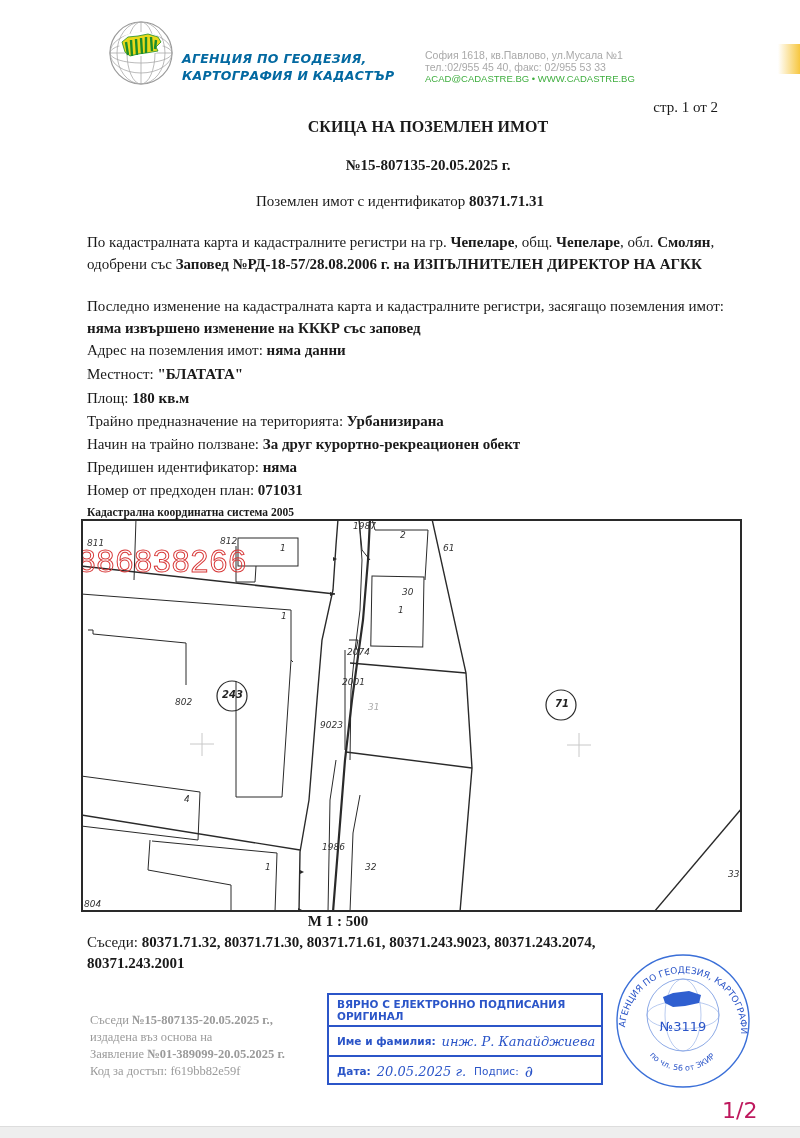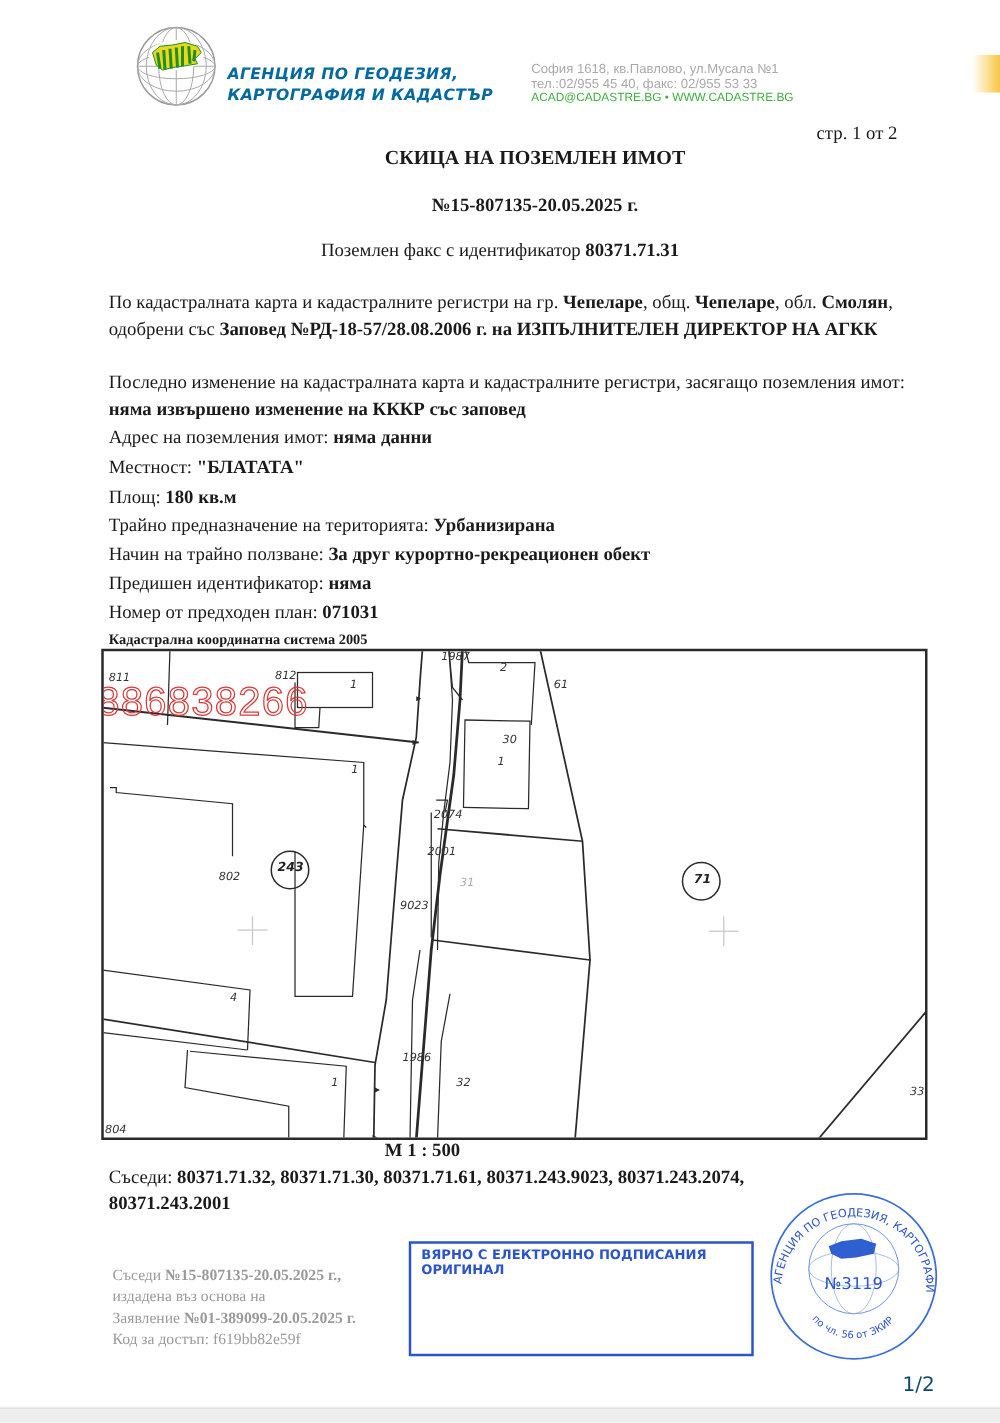--- a/index.html
+++ b/index.html
@@ -41,21 +41,21 @@
   .footer-info { left: 90px; top: 1012px; font-size: 12.5px; line-height: 17px; color: #9a9a9a; }
   .footer-info b { font-weight: bold; }
   .stamp-box {
     left: 327px; top: 993px; width: 276px; height: 92px; border: 2px solid #2b55c8; box-sizing: border-box;
     font-family: "DejaVu Sans", sans-serif; color: #2b55c8;
   }
   .stamp-row { height: 30px; display: flex; align-items: center; padding-left: 8px; box-sizing: border-box; font-size: 10.5px; font-weight: bold; }
   .stamp-row + .stamp-row { border-top: 2px solid #2b55c8; }
   .hand { font-family: "DejaVu Serif", serif; font-style: italic; font-weight: normal; font-size: 13px; margin-left: 6px; }
   .round-stamp { left: 603px; top: 953px; width: 160px; height: 136px; }
-  .viewer-page { left: 722px; top: 1098px; font-family: "DejaVu Sans", sans-serif; font-size: 16px; color: #0c4a6e; }
+  .viewer-page { left: 722px; top: 1098px; font-family: "DejaVu Sans", sans-serif; font-size: 22px; color: #be185d; }
   .viewer-bar { left: 0; top: 1126px; width: 800px; height: 12px; background: #eeeeee; border-top: 1px solid #dddddd; }
 </style>
 </head>
 <body>
 
 <svg class="abs logo-globe" viewBox="0 0 66 66">
   <circle cx="33" cy="33" r="31" fill="none" stroke="#9a9a9a" stroke-width="1.2"></circle>
   <ellipse cx="33" cy="33" rx="14" ry="31" fill="none" stroke="#aaa" stroke-width="0.8"></ellipse>
   <ellipse cx="33" cy="33" rx="24" ry="31" fill="none" stroke="#aaa" stroke-width="0.8"></ellipse>
   <ellipse cx="33" cy="33" rx="31" ry="10" fill="none" stroke="#aaa" stroke-width="0.8"></ellipse>
@@ -73,21 +73,21 @@
 <div class="abs contact">
   <div>София 1618, кв.Павлово, ул.Мусала №1</div>
   <div>тел.:02/955 45 40, факс: 02/955 53 33</div>
   <div class="web">ACAD@CADASTRE.BG • WWW.CADASTRE.BG</div>
 </div>
 <div class="abs yellow-bar"></div>
 <div class="abs page-num">стр. 1 от 2</div>
 
 <div class="abs title t1">СКИЦА НА ПОЗЕМЛЕН ИМОТ</div>
 <div class="abs title t2">№15-807135-20.05.2025 г.</div>
-<div class="abs title t3"><span>Поземлен факс с идентификатор </span><b>80371.71.31</b></div>
+<div class="abs title t3"><span>Поземлен имот с идентификатор </span><b>80371.71.31</b></div>
 
 <div class="abs body-text p1"><span>По кадастралната карта и кадастралните регистри на гр. </span><b>Чепеларе</b><span>, общ. </span><b>Чепеларе</b><span>, обл. </span><b>Смолян</b><span>, одобрени със </span><b>Заповед №РД-18-57/28.08.2006 г. на ИЗПЪЛНИТЕЛЕН ДИРЕКТОР НА АГКК</b></div>
 
 <div class="abs body-text p2"><span>Последно изменение на кадастралната карта и кадастралните регистри, засягащо поземления имот: </span><b>няма извършено изменение на КККР със заповед</b></div>
 
 <div class="abs line" style="top:342px"><span>Адрес на поземления имот: </span><b>няма данни</b></div>
 <div class="abs line" style="top:366px"><span>Местност: </span><b>"БЛАТАТА"</b></div>
 <div class="abs line" style="top:390px"><span>Площ: </span><b>180 кв.м</b></div>
 <div class="abs line" style="top:413px"><span>Трайно предназначение на територията: </span><b>Урбанизирана</b></div>
 <div class="abs line" style="top:436px"><span>Начин на трайно ползване: </span><b>За друг курортно-рекреационен обект</b></div>
@@ -179,20 +179,30 @@
 
 <div class="abs footer-info">
   <div><span>Съседи </span><b>№15-807135-20.05.2025 г.,</b></div>
   <div>издадена въз основа на</div>
   <div><span>Заявление </span><b>№01-389099-20.05.2025 г.</b></div>
   <div><span>Код за достъп: </span><span>f619bb82e59f</span></div>
 </div>
 
 <div class="abs stamp-box">
   <div class="stamp-row">ВЯРНО С ЕЛЕКТРОННО ПОДПИСАНИЯ ОРИГИНАЛ</div>
+  <div class="stamp-row">
+      <span>Име и фамилия:</span>
+      <span class="hand">инж. Р. Капайджиева</span>
+    </div>
+  <div class="stamp-row">
+      <span>Дата:</span>
+      <span class="hand">20.05.2025 г.</span>
+      <span style="margin-left:8px;font-weight:normal">Подпис:</span>
+      <span class="hand" style="font-size:16px">∂</span>
+    </div>
 </div>
 
 <svg class="abs round-stamp" viewBox="0 0 160 136">
   <defs>
     <path id="arcTop" d="M22 78 A58 58 0 1 1 138 78"></path>
     <path id="arcBot" d="M40 92 A44 44 0 0 0 120 92"></path>
   </defs>
   <circle cx="80" cy="68" r="66" fill="none" stroke="#3a6fd8" stroke-width="1.4"></circle>
   <circle cx="80" cy="62" r="36" fill="none" stroke="#6f93e0" stroke-width="0.8"></circle>
   <ellipse cx="80" cy="62" rx="18" ry="36" fill="none" stroke="#8aa7e6" stroke-width="0.6"></ellipse>

